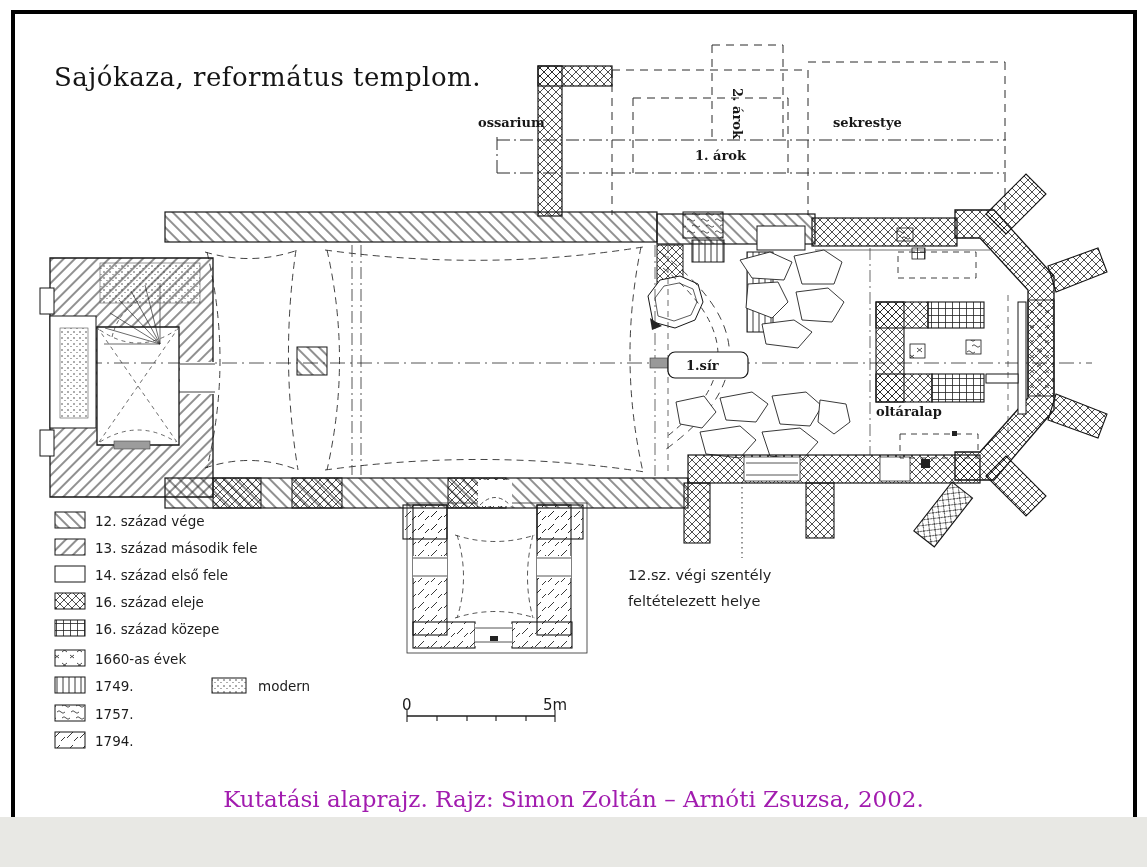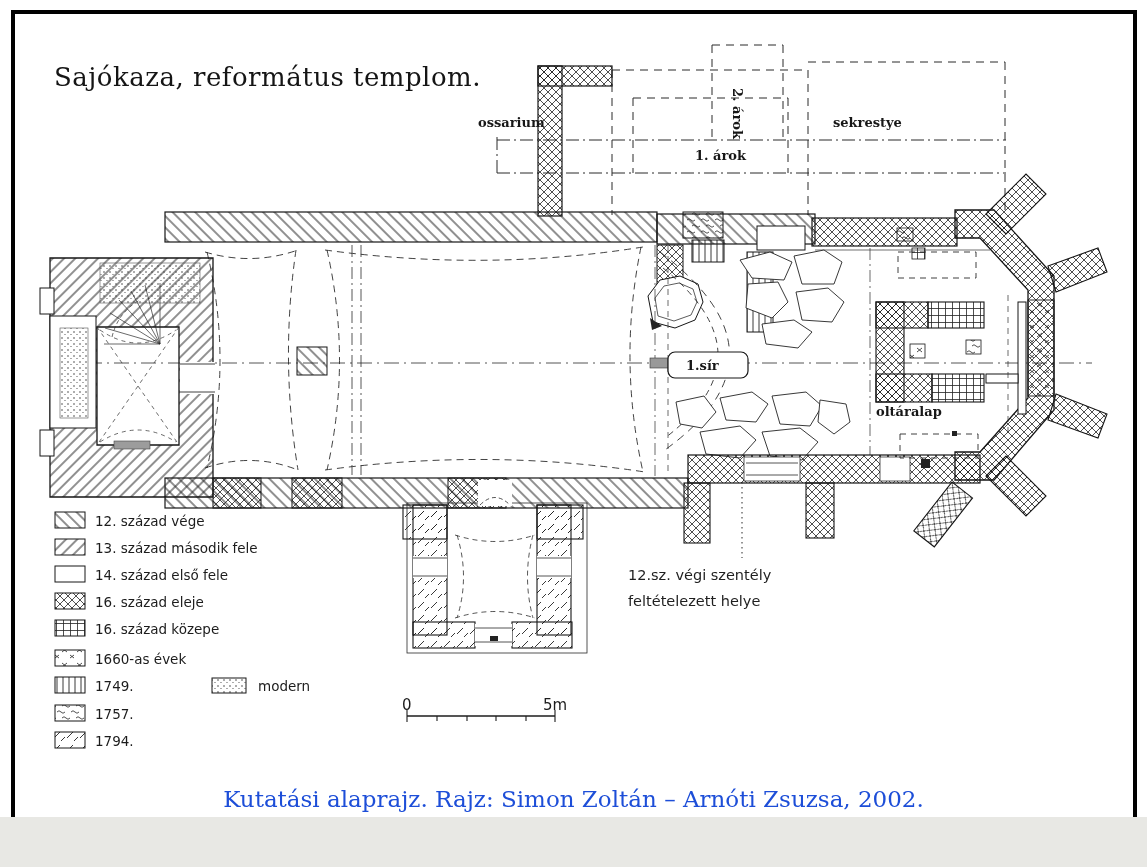--- a/index.html
+++ b/index.html
@@ -11,21 +11,21 @@
     position:absolute;left:11px;top:10px;width:1126px;height:846px;
     box-sizing:border-box;border:4px solid #000;border-bottom-width:7px;
     pointer-events:none;
   }
   .title{
     position:absolute;left:54px;top:62px;font-size:26px;color:#151515;
     letter-spacing:0.5px;font-family:"DejaVu Serif",serif;
   }
   .caption{
     position:absolute;left:0;right:0;top:786px;text-align:center;
-    font-size:23px;color:#1d4ed8;font-family:"DejaVu Serif",serif;
+    font-size:23px;color:#a21caf;font-family:"DejaVu Serif",serif;
   }
   svg{position:absolute;left:0;top:0;}
   .lbl-serif{font-family:"DejaVu Serif",serif;font-weight:bold;font-size:13px;fill:#171717;}
   .lbl-hand{font-family:"DejaVu Sans",sans-serif;font-size:14.5px;fill:#1f1f1f;}
   .legend-lbl{font-family:"DejaVu Sans",sans-serif;font-size:13.5px;fill:#1c1c1c;}
   .scale-lbl{font-family:"DejaVu Sans",sans-serif;font-size:15px;fill:#1c1c1c;}
 </style>
 </head>
 <body>
 

